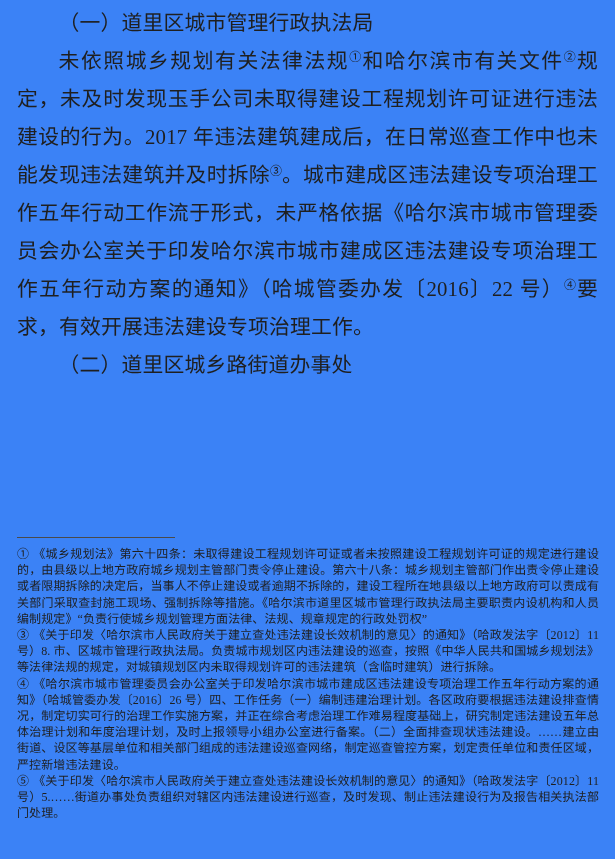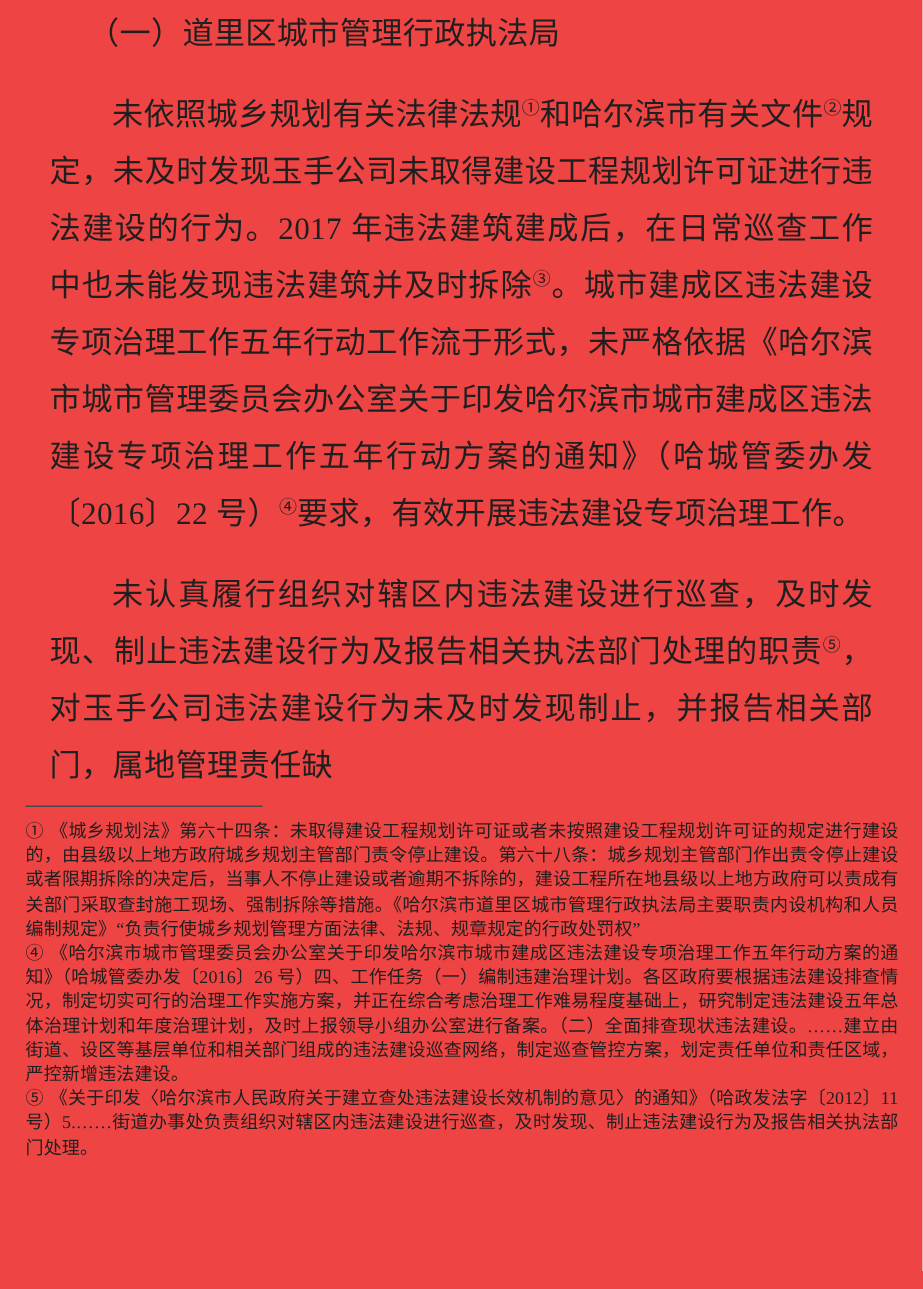--- a/index.html
+++ b/index.html
@@ -11,42 +11,42 @@
     width: 615px;
     height: 859px;
     position: relative;
     overflow: hidden;
     font-family: "Liberation Serif", "DejaVu Serif", serif;
     color: #1f1f1f;
   }
   .page {
     position: absolute;
     inset: 0;
-    background: #ef4444;
+    background: #3b82f6;
   }
   
   .body-text {
     position: absolute;
     top: 4px;
     left: 17px;
     width: 581px;
     font-size: 20.8px;
     line-height: 38px;
     text-align: justify;
     letter-spacing: 0.2px;
   }
   .section-heading {
     margin: 0;
     font-size: 20.8px;
     font-weight: normal;
     line-height: 38px;
     text-indent: 2em;
   }
   .section-paragraph {
-    margin: 16px;
+    margin: 0;
     text-indent: 2em;
   }
   .section-paragraph sup {
     font-size: 12px;
     line-height: 0;
     vertical-align: 7px;
     letter-spacing: 0;
   }
   
   .footnotes {
@@ -94,29 +94,30 @@
 <div class="page">
 
   <main class="body-text">
 
     <section>
       <h2 class="section-heading">（一）道里区城市管理行政执法局</h2>
       <p class="section-paragraph"><span>未依照城乡规划有关法律法规</span><sup>①</sup><span>和哈尔滨市有关文件</span><sup>②</sup><span>规定，未及时发现玉手公司未取得建设工程规划许可证进行违法建设的行为。2017 年违法建筑建成后，在日常巡查工作中也未能发现违法建筑并及时拆除</span><sup>③</sup><span>。城市建成区违法建设专项治理工作五年行动工作流于形式，未严格依据《哈尔滨市城市管理委员会办公室关于印发哈尔滨市城市建成区违法建设专项治理工作五年行动方案的通知》（哈城管委办发〔2016〕22 号）</span><sup>④</sup><span>要求，有效开展违法建设专项治理工作。</span></p>
     </section>
 
     <section>
-      <p class="section-paragraph"><span>未认真履行组织对辖区内违法建设进行巡查，及时发现、制止违法建设行为及报告相关执法部门处理的职责</span><sup>⑤</sup><span>，对玉手公司违法建设行为未及时发现制止，并报告相关部门，属地管理责任缺</span></p>
+      <h2 class="section-heading">（二）道里区城乡路街道办事处</h2>
     </section>
 
   </main>
 
   <section class="footnotes">
     <div class="fn-rule"></div>
     <ol class="fn-list" id="footnote-list">
         <li><span class="fn-marker">①</span><span>《城乡规划法》第六十四条：未取得建设工程规划许可证或者未按照建设工程规划许可证的规定进行建设的，由县级以上地方政府城乡规划主管部门责令停止建设。第六十八条：城乡规划主管部门作出责令停止建设或者限期拆除的决定后，当事人不停止建设或者逾期不拆除的，建设工程所在地县级以上地方政府可以责成有关部门采取查封施工现场、强制拆除等措施。《哈尔滨市道里区城市管理行政执法局主要职责内设机构和人员编制规定》“负责行使城乡规划管理方面法律、法规、规章规定的行政处罚权”</span></li>
+        <li><span class="fn-marker">③</span><span>《关于印发〈哈尔滨市人民政府关于建立查处违法建设长效机制的意见〉的通知》（哈政发法字〔2012〕11 号）8. 市、区城市管理行政执法局。负责城市规划区内违法建设的巡查，按照《中华人民共和国城乡规划法》等法律法规的规定，对城镇规划区内未取得规划许可的违法建筑（含临时建筑）进行拆除。</span></li>
         <li><span class="fn-marker">④</span><span>《哈尔滨市城市管理委员会办公室关于印发哈尔滨市城市建成区违法建设专项治理工作五年行动方案的通知》（哈城管委办发〔2016〕26 号）四、工作任务（一）编制违建治理计划。各区政府要根据违法建设排查情况，制定切实可行的治理工作实施方案，并正在综合考虑治理工作难易程度基础上，研究制定违法建设五年总体治理计划和年度治理计划，及时上报领导小组办公室进行备案。（二）全面排查现状违法建设。……建立由街道、设区等基层单位和相关部门组成的违法建设巡查网络，制定巡查管控方案，划定责任单位和责任区域，严控新增违法建设。</span></li>
         <li><span class="fn-marker">⑤</span><span>《关于印发〈哈尔滨市人民政府关于建立查处违法建设长效机制的意见〉的通知》（哈政发法字〔2012〕11 号）5.……街道办事处负责组织对辖区内违法建设进行巡查，及时发现、制止违法建设行为及报告相关执法部门处理。</span></li>
       </ol>
   </section>
 
   <div class="page-number">— 15 —</div>
 
 </div>
 
 </body></html>

